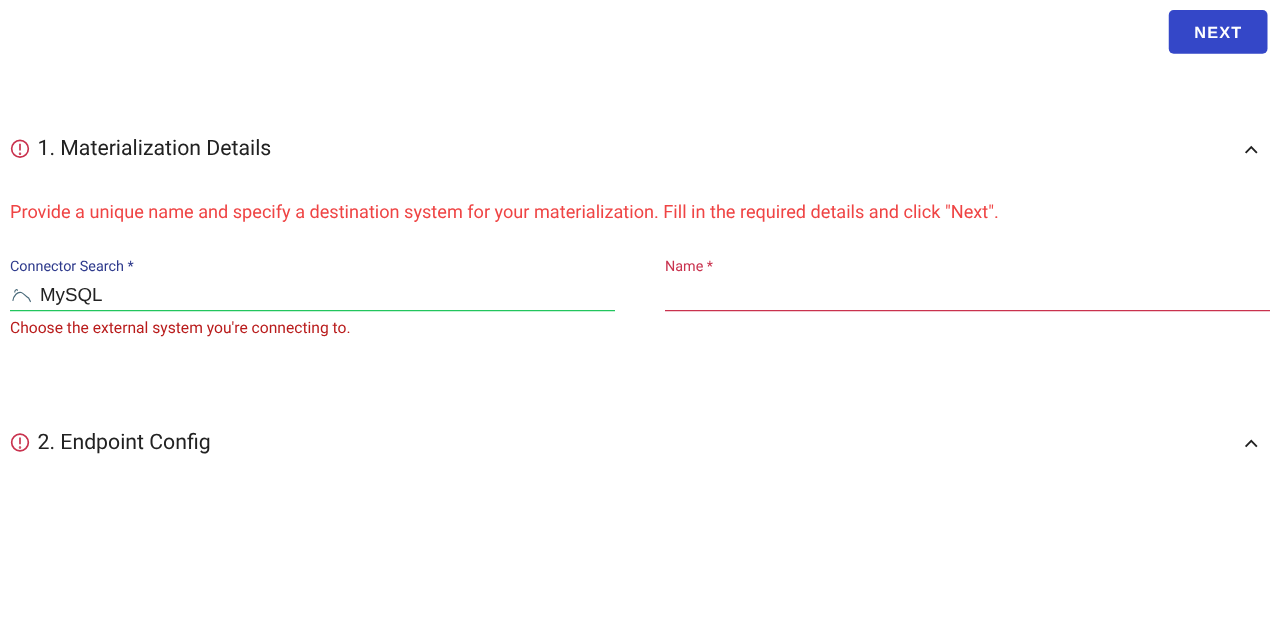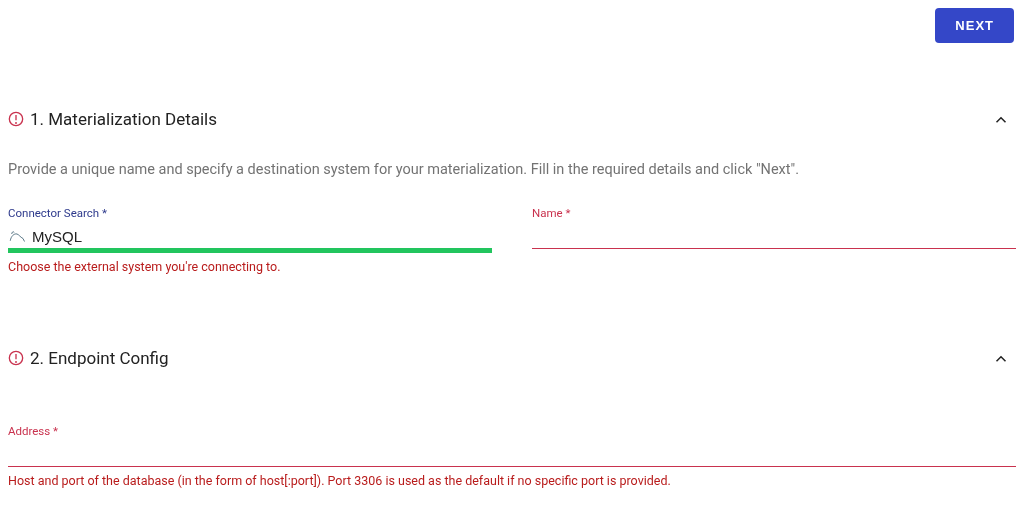--- a/index.html
+++ b/index.html
@@ -57,21 +57,21 @@
     color: #222;
   }
   .chevron {
     width: 18px; height: 18px;
     display: inline-flex;
     align-items: center;
     justify-content: center;
   }
   .description {
     font-size: 14.5px;
-    color: #737373;
+    color: #ef4444;
     padding: 28px 2px 8px 2px;
   }
   .field-row {
     display: flex;
     gap: 40px;
     padding: 20px 2px 0 2px;
   }
   .field {
     flex: 1;
     min-width: 0;
@@ -79,21 +79,21 @@
   .field-label {
     font-size: 11.5px;
     color: #2e3a8c;
     margin-bottom: 6px;
   }
   .field-label.error { color: #c9324e; }
   .input-line {
     display: flex;
     align-items: center;
     gap: 6px;
-    border-bottom: 5px solid #22c55e;
+    border-bottom: 1px solid #22c55e;
     padding: 2px 0 3px 0;
     min-height: 22px;
   }
   .input-line.error { border-bottom: 1px solid #c9324e; }
   .input-line input {
     border: none;
     outline: none;
     font-size: 15px;
     width: 100%;
     background: transparent;
@@ -179,21 +179,13 @@
     </div>
     <span class="chevron">
       <svg viewBox="0 0 24 24" width="18" height="18" fill="none" stroke="#222" stroke-width="2">
         <polyline points="6 15 12 9 18 15"></polyline>
       </svg>
     </span>
   </div>
 
   <div class="sec2-spacer"></div>
 
-  <div class="field" style="padding:0 2px;">
-    <div class="field-label error">Address *</div>
-    <div class="input-line error">
-      <input type="text" value="" style="">
-    </div>
-    <div class="helper">Host and port of the database (in the form of host[:port]). Port 3306 is used as the default if no specific port is provided.</div>
-
-  </div>
 </div>
 
 </body></html>

